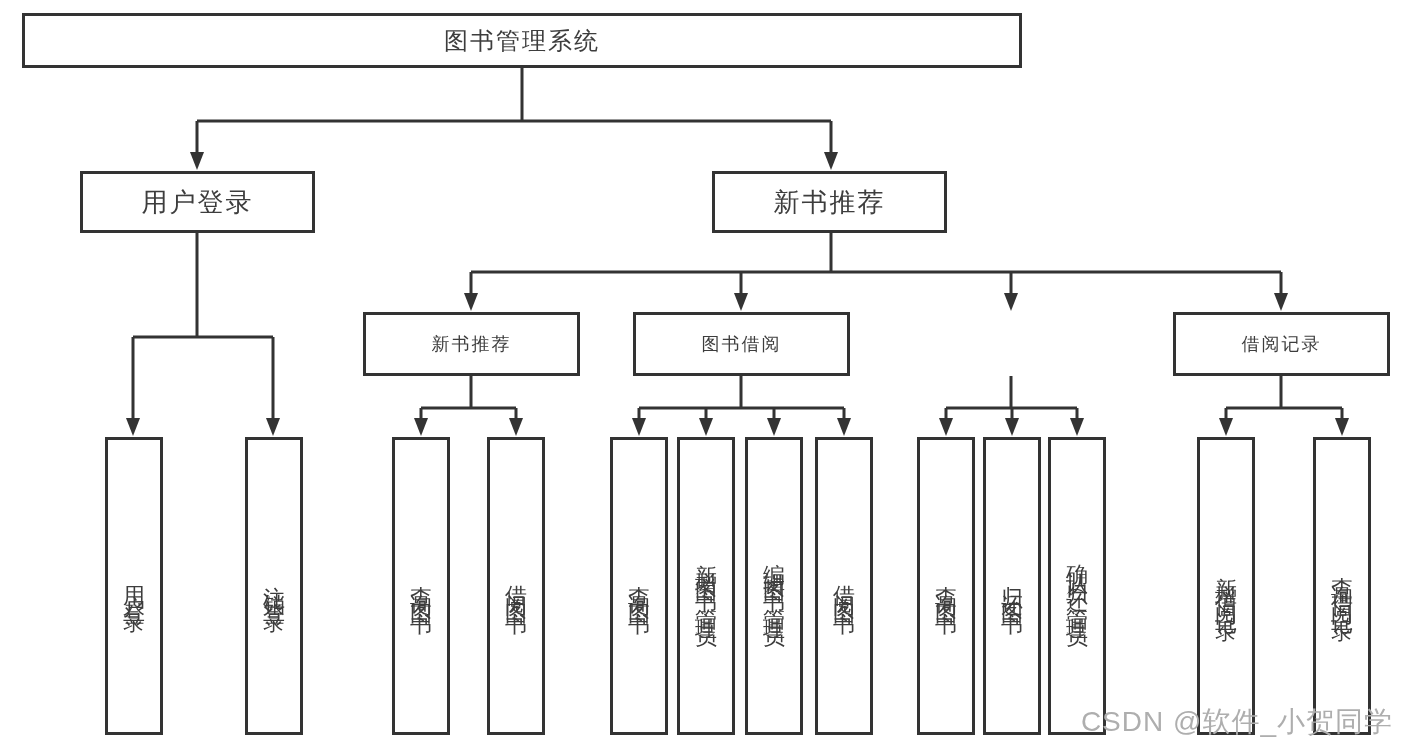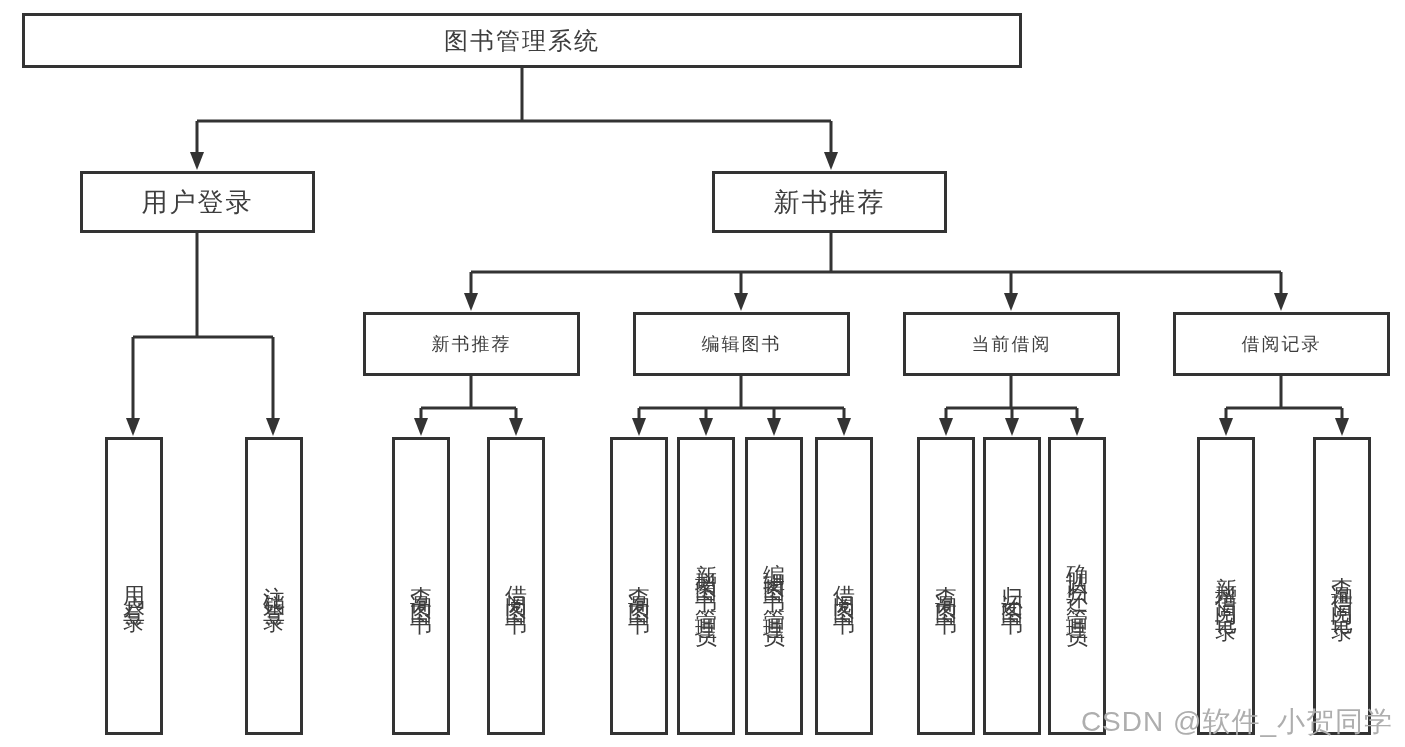--- a/index.html
+++ b/index.html
@@ -104,24 +104,21 @@
     <span>用户登录</span>
   </div>
   <div class="box box-l1" style="left:712px">
     <span>新书推荐</span>
   </div>
 
   <div class="box box-l2" style="left:363px">
     <span>新书推荐</span>
   </div>
   <div class="box box-l2" style="left:633px">
-    <span>编辑图书</span>
-  </div>
-  <div class="box box-l2" style="left:903px">
-    <span>当前借阅</span>
+    <span>图书借阅</span>
   </div>
   <div class="box box-l2" style="left:1173px">
     <span>借阅记录</span>
   </div>
 
   <div class="box box-leaf" style="left:105px">
     <span class="vtext">用户登录</span>
   </div>
   <div class="box box-leaf" style="left:245px">
     <span class="vtext">注销登录</span>

